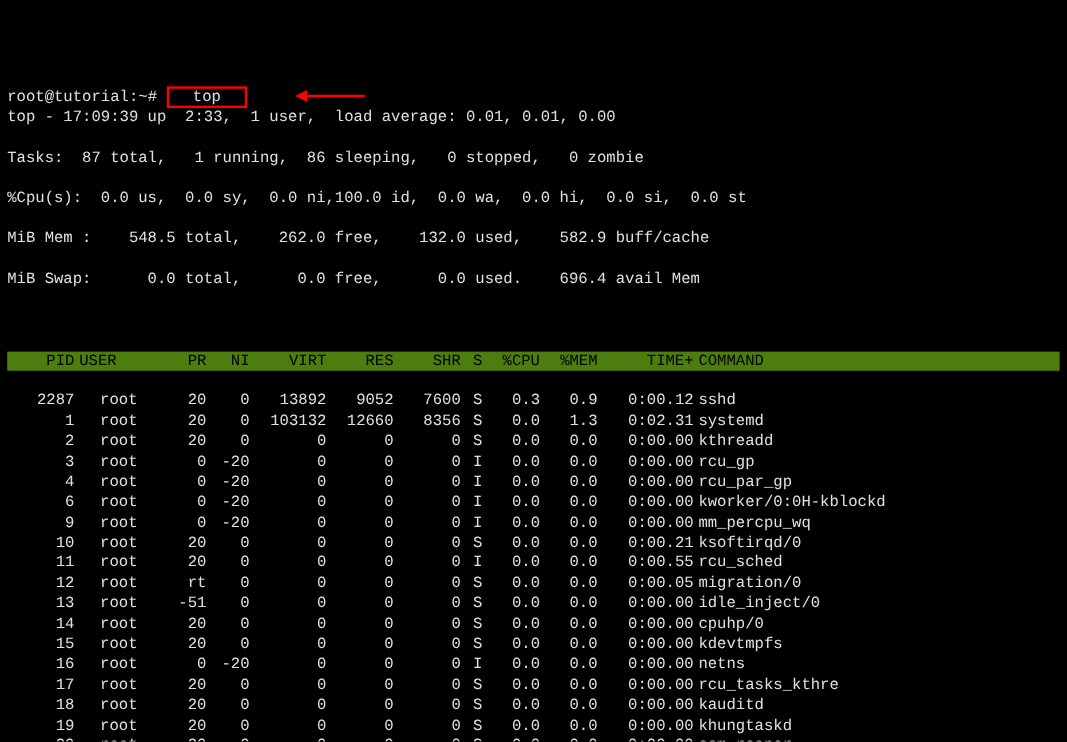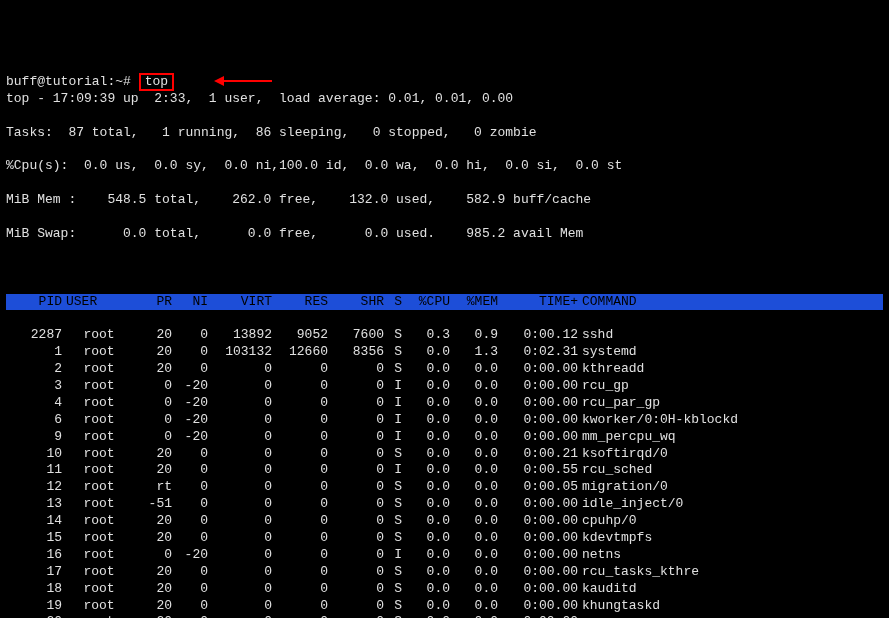--- a/index.html
+++ b/index.html
@@ -11,37 +11,37 @@
     line-height: 1.3;
     width: 889px;
     height: 618px;
     overflow: hidden;
     padding: 4px 6px;
     white-space: pre;
   }
   .prompt-line { color: #e0e0e0; }
   .highlight-box {
     border: 2px solid #f00;
-    padding: 0 4px;
+    padding: 0 20px;
     display: inline-block;
     line-height: 1.1;
   }
   .arrow {
     color: #f00;
     font-weight: bold;
     font-size: 14px;
     display: inline-block;
     margin-left: 40px;
     position: relative;
     top: 0;
   }
   .arrow svg { vertical-align: middle; }
   .summary { color: #e0e0e0; }
   .header-row {
-    background: #1d4ed8;
+    background: #4d7c0f;
     color: #000;
     display: block;
     width: 100%;
   }
   .row { display: block; }
   .c-pid   { display:inline-block; width: 56px; text-align: right; }
   .c-user  { display:inline-block; width: 70px; text-align: center; padding-left:4px;}
   .c-pr    { display:inline-block; width: 40px; text-align: right; }
   .c-ni    { display:inline-block; width: 36px; text-align: right; }
   .c-virt  { display:inline-block; width: 64px; text-align: right; }
@@ -53,27 +53,27 @@
   .c-time  { display:inline-block; width: 80px; text-align: right; }
   .c-cmd   { display:inline-block; text-align: left; padding-left:4px;}
   .header-row .c-user { text-align:left; }
   #process-body { margin-top:0; }
 </style>
 </head>
 <body>
 
 
 
-<span class="prompt-line"><span>buff@tutorial</span>:<span>~</span><span>#</span> <span class="highlight-box"><span>top</span></span><span class="arrow"><svg width="60" height="12">
+<span class="prompt-line"><span>root@tutorial</span>:<span>~</span><span>#</span> <span class="highlight-box"><span>top</span></span><span class="arrow"><svg width="60" height="12">
         <line x1="58" y1="6" x2="4" y2="6" stroke="#f00" stroke-width="2"></line>
         <polygon points="0,6 10,1 10,11" fill="#f00"></polygon>
       </svg></span></span>
 <div class="summary">top - 17:09:39 up  2:33,  1 user,  load average: 0.01, 0.01, 0.00</div>
 <div class="summary">Tasks:  87 total,   1 running,  86 sleeping,   0 stopped,   0 zombie</div>
 <div class="summary">%Cpu(s):  0.0 us,  0.0 sy,  0.0 ni,100.0 id,  0.0 wa,  0.0 hi,  0.0 si,  0.0 st</div>
 <div class="summary">MiB Mem :    548.5 total,    262.0 free,    132.0 used,    582.9 buff/cache</div>
-<div class="summary">MiB Swap:      0.0 total,      0.0 free,      0.0 used.    985.2 avail Mem</div>
+<div class="summary">MiB Swap:      0.0 total,      0.0 free,      0.0 used.    696.4 avail Mem</div>
 <div>&nbsp;</div>
 <div class="header-row"><span class="c-pid">PID</span><span class="c-user">USER</span><span class="c-pr">PR</span><span class="c-ni">NI</span><span class="c-virt">VIRT</span><span class="c-res">RES</span><span class="c-shr">SHR</span><span class="c-s">S</span><span class="c-cpu">%CPU</span><span class="c-mem">%MEM</span><span class="c-time">TIME+</span><span class="c-cmd">COMMAND</span></div>
 <div id="process-body"><div class="row"><span class="c-pid">2287</span><span class="c-user">root</span><span class="c-pr">20</span><span class="c-ni">0</span><span class="c-virt">13892</span><span class="c-res">9052</span><span class="c-shr">7600</span><span class="c-s">S</span><span class="c-cpu">0.3</span><span class="c-mem">0.9</span><span class="c-time">0:00.12</span><span class="c-cmd">sshd</span></div><div class="row"><span class="c-pid">1</span><span class="c-user">root</span><span class="c-pr">20</span><span class="c-ni">0</span><span class="c-virt">103132</span><span class="c-res">12660</span><span class="c-shr">8356</span><span class="c-s">S</span><span class="c-cpu">0.0</span><span class="c-mem">1.3</span><span class="c-time">0:02.31</span><span class="c-cmd">systemd</span></div><div class="row"><span class="c-pid">2</span><span class="c-user">root</span><span class="c-pr">20</span><span class="c-ni">0</span><span class="c-virt">0</span><span class="c-res">0</span><span class="c-shr">0</span><span class="c-s">S</span><span class="c-cpu">0.0</span><span class="c-mem">0.0</span><span class="c-time">0:00.00</span><span class="c-cmd">kthreadd</span></div><div class="row"><span class="c-pid">3</span><span class="c-user">root</span><span class="c-pr">0</span><span class="c-ni">-20</span><span class="c-virt">0</span><span class="c-res">0</span><span class="c-shr">0</span><span class="c-s">I</span><span class="c-cpu">0.0</span><span class="c-mem">0.0</span><span class="c-time">0:00.00</span><span class="c-cmd">rcu_gp</span></div><div class="row"><span class="c-pid">4</span><span class="c-user">root</span><span class="c-pr">0</span><span class="c-ni">-20</span><span class="c-virt">0</span><span class="c-res">0</span><span class="c-shr">0</span><span class="c-s">I</span><span class="c-cpu">0.0</span><span class="c-mem">0.0</span><span class="c-time">0:00.00</span><span class="c-cmd">rcu_par_gp</span></div><div class="row"><span class="c-pid">6</span><span class="c-user">root</span><span class="c-pr">0</span><span class="c-ni">-20</span><span class="c-virt">0</span><span class="c-res">0</span><span class="c-shr">0</span><span class="c-s">I</span><span class="c-cpu">0.0</span><span class="c-mem">0.0</span><span class="c-time">0:00.00</span><span class="c-cmd">kworker/0:0H-kblockd</span></div><div class="row"><span class="c-pid">9</span><span class="c-user">root</span><span class="c-pr">0</span><span class="c-ni">-20</span><span class="c-virt">0</span><span class="c-res">0</span><span class="c-shr">0</span><span class="c-s">I</span><span class="c-cpu">0.0</span><span class="c-mem">0.0</span><span class="c-time">0:00.00</span><span class="c-cmd">mm_percpu_wq</span></div><div class="row"><span class="c-pid">10</span><span class="c-user">root</span><span class="c-pr">20</span><span class="c-ni">0</span><span class="c-virt">0</span><span class="c-res">0</span><span class="c-shr">0</span><span class="c-s">S</span><span class="c-cpu">0.0</span><span class="c-mem">0.0</span><span class="c-time">0:00.21</span><span class="c-cmd">ksoftirqd/0</span></div><div class="row"><span class="c-pid">11</span><span class="c-user">root</span><span class="c-pr">20</span><span class="c-ni">0</span><span class="c-virt">0</span><span class="c-res">0</span><span class="c-shr">0</span><span class="c-s">I</span><span class="c-cpu">0.0</span><span class="c-mem">0.0</span><span class="c-time">0:00.55</span><span class="c-cmd">rcu_sched</span></div><div class="row"><span class="c-pid">12</span><span class="c-user">root</span><span class="c-pr">rt</span><span class="c-ni">0</span><span class="c-virt">0</span><span class="c-res">0</span><span class="c-shr">0</span><span class="c-s">S</span><span class="c-cpu">0.0</span><span class="c-mem">0.0</span><span class="c-time">0:00.05</span><span class="c-cmd">migration/0</span></div><div class="row"><span class="c-pid">13</span><span class="c-user">root</span><span class="c-pr">-51</span><span class="c-ni">0</span><span class="c-virt">0</span><span class="c-res">0</span><span class="c-shr">0</span><span class="c-s">S</span><span class="c-cpu">0.0</span><span class="c-mem">0.0</span><span class="c-time">0:00.00</span><span class="c-cmd">idle_inject/0</span></div><div class="row"><span class="c-pid">14</span><span class="c-user">root</span><span class="c-pr">20</span><span class="c-ni">0</span><span class="c-virt">0</span><span class="c-res">0</span><span class="c-shr">0</span><span class="c-s">S</span><span class="c-cpu">0.0</span><span class="c-mem">0.0</span><span class="c-time">0:00.00</span><span class="c-cmd">cpuhp/0</span></div><div class="row"><span class="c-pid">15</span><span class="c-user">root</span><span class="c-pr">20</span><span class="c-ni">0</span><span class="c-virt">0</span><span class="c-res">0</span><span class="c-shr">0</span><span class="c-s">S</span><span class="c-cpu">0.0</span><span class="c-mem">0.0</span><span class="c-time">0:00.00</span><span class="c-cmd">kdevtmpfs</span></div><div class="row"><span class="c-pid">16</span><span class="c-user">root</span><span class="c-pr">0</span><span class="c-ni">-20</span><span class="c-virt">0</span><span class="c-res">0</span><span class="c-shr">0</span><span class="c-s">I</span><span class="c-cpu">0.0</span><span class="c-mem">0.0</span><span class="c-time">0:00.00</span><span class="c-cmd">netns</span></div><div class="row"><span class="c-pid">17</span><span class="c-user">root</span><span class="c-pr">20</span><span class="c-ni">0</span><span class="c-virt">0</span><span class="c-res">0</span><span class="c-shr">0</span><span class="c-s">S</span><span class="c-cpu">0.0</span><span class="c-mem">0.0</span><span class="c-time">0:00.00</span><span class="c-cmd">rcu_tasks_kthre</span></div><div class="row"><span class="c-pid">18</span><span class="c-user">root</span><span class="c-pr">20</span><span class="c-ni">0</span><span class="c-virt">0</span><span class="c-res">0</span><span class="c-shr">0</span><span class="c-s">S</span><span class="c-cpu">0.0</span><span class="c-mem">0.0</span><span class="c-time">0:00.00</span><span class="c-cmd">kauditd</span></div><div class="row"><span class="c-pid">19</span><span class="c-user">root</span><span class="c-pr">20</span><span class="c-ni">0</span><span class="c-virt">0</span><span class="c-res">0</span><span class="c-shr">0</span><span class="c-s">S</span><span class="c-cpu">0.0</span><span class="c-mem">0.0</span><span class="c-time">0:00.00</span><span class="c-cmd">khungtaskd</span></div><div class="row"><span class="c-pid">20</span><span class="c-user">root</span><span class="c-pr">20</span><span class="c-ni">0</span><span class="c-virt">0</span><span class="c-res">0</span><span class="c-shr">0</span><span class="c-s">S</span><span class="c-cpu">0.0</span><span class="c-mem">0.0</span><span class="c-time">0:00.00</span><span class="c-cmd">oom_reaper</span></div></div>
 
 
 
 
 </body></html>

